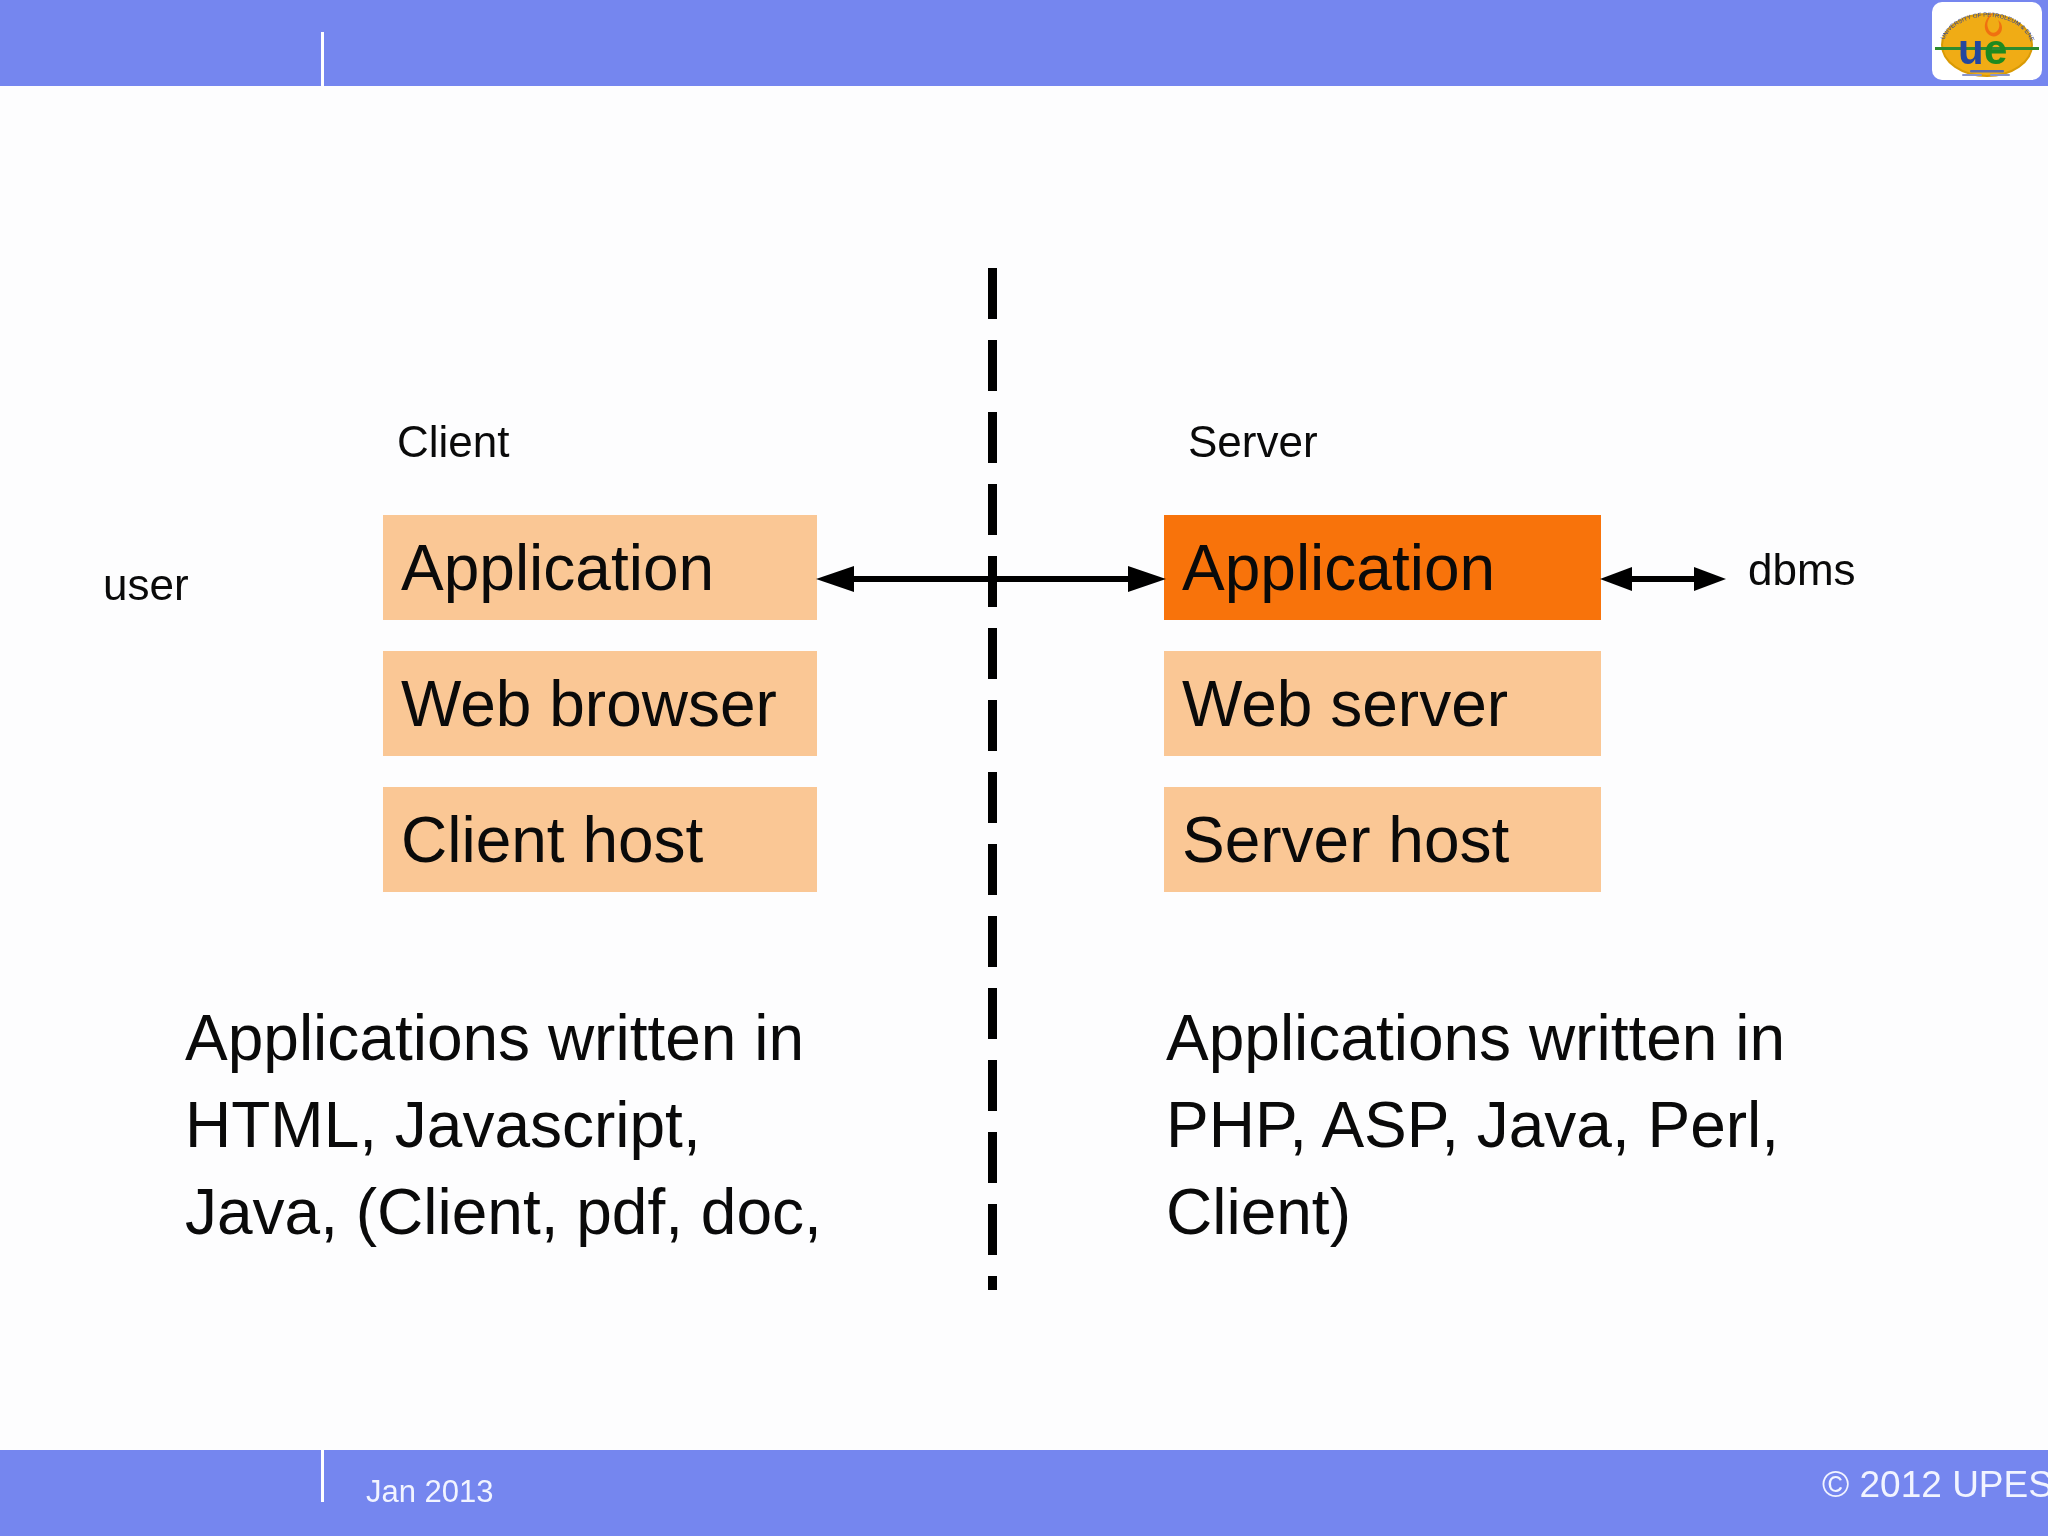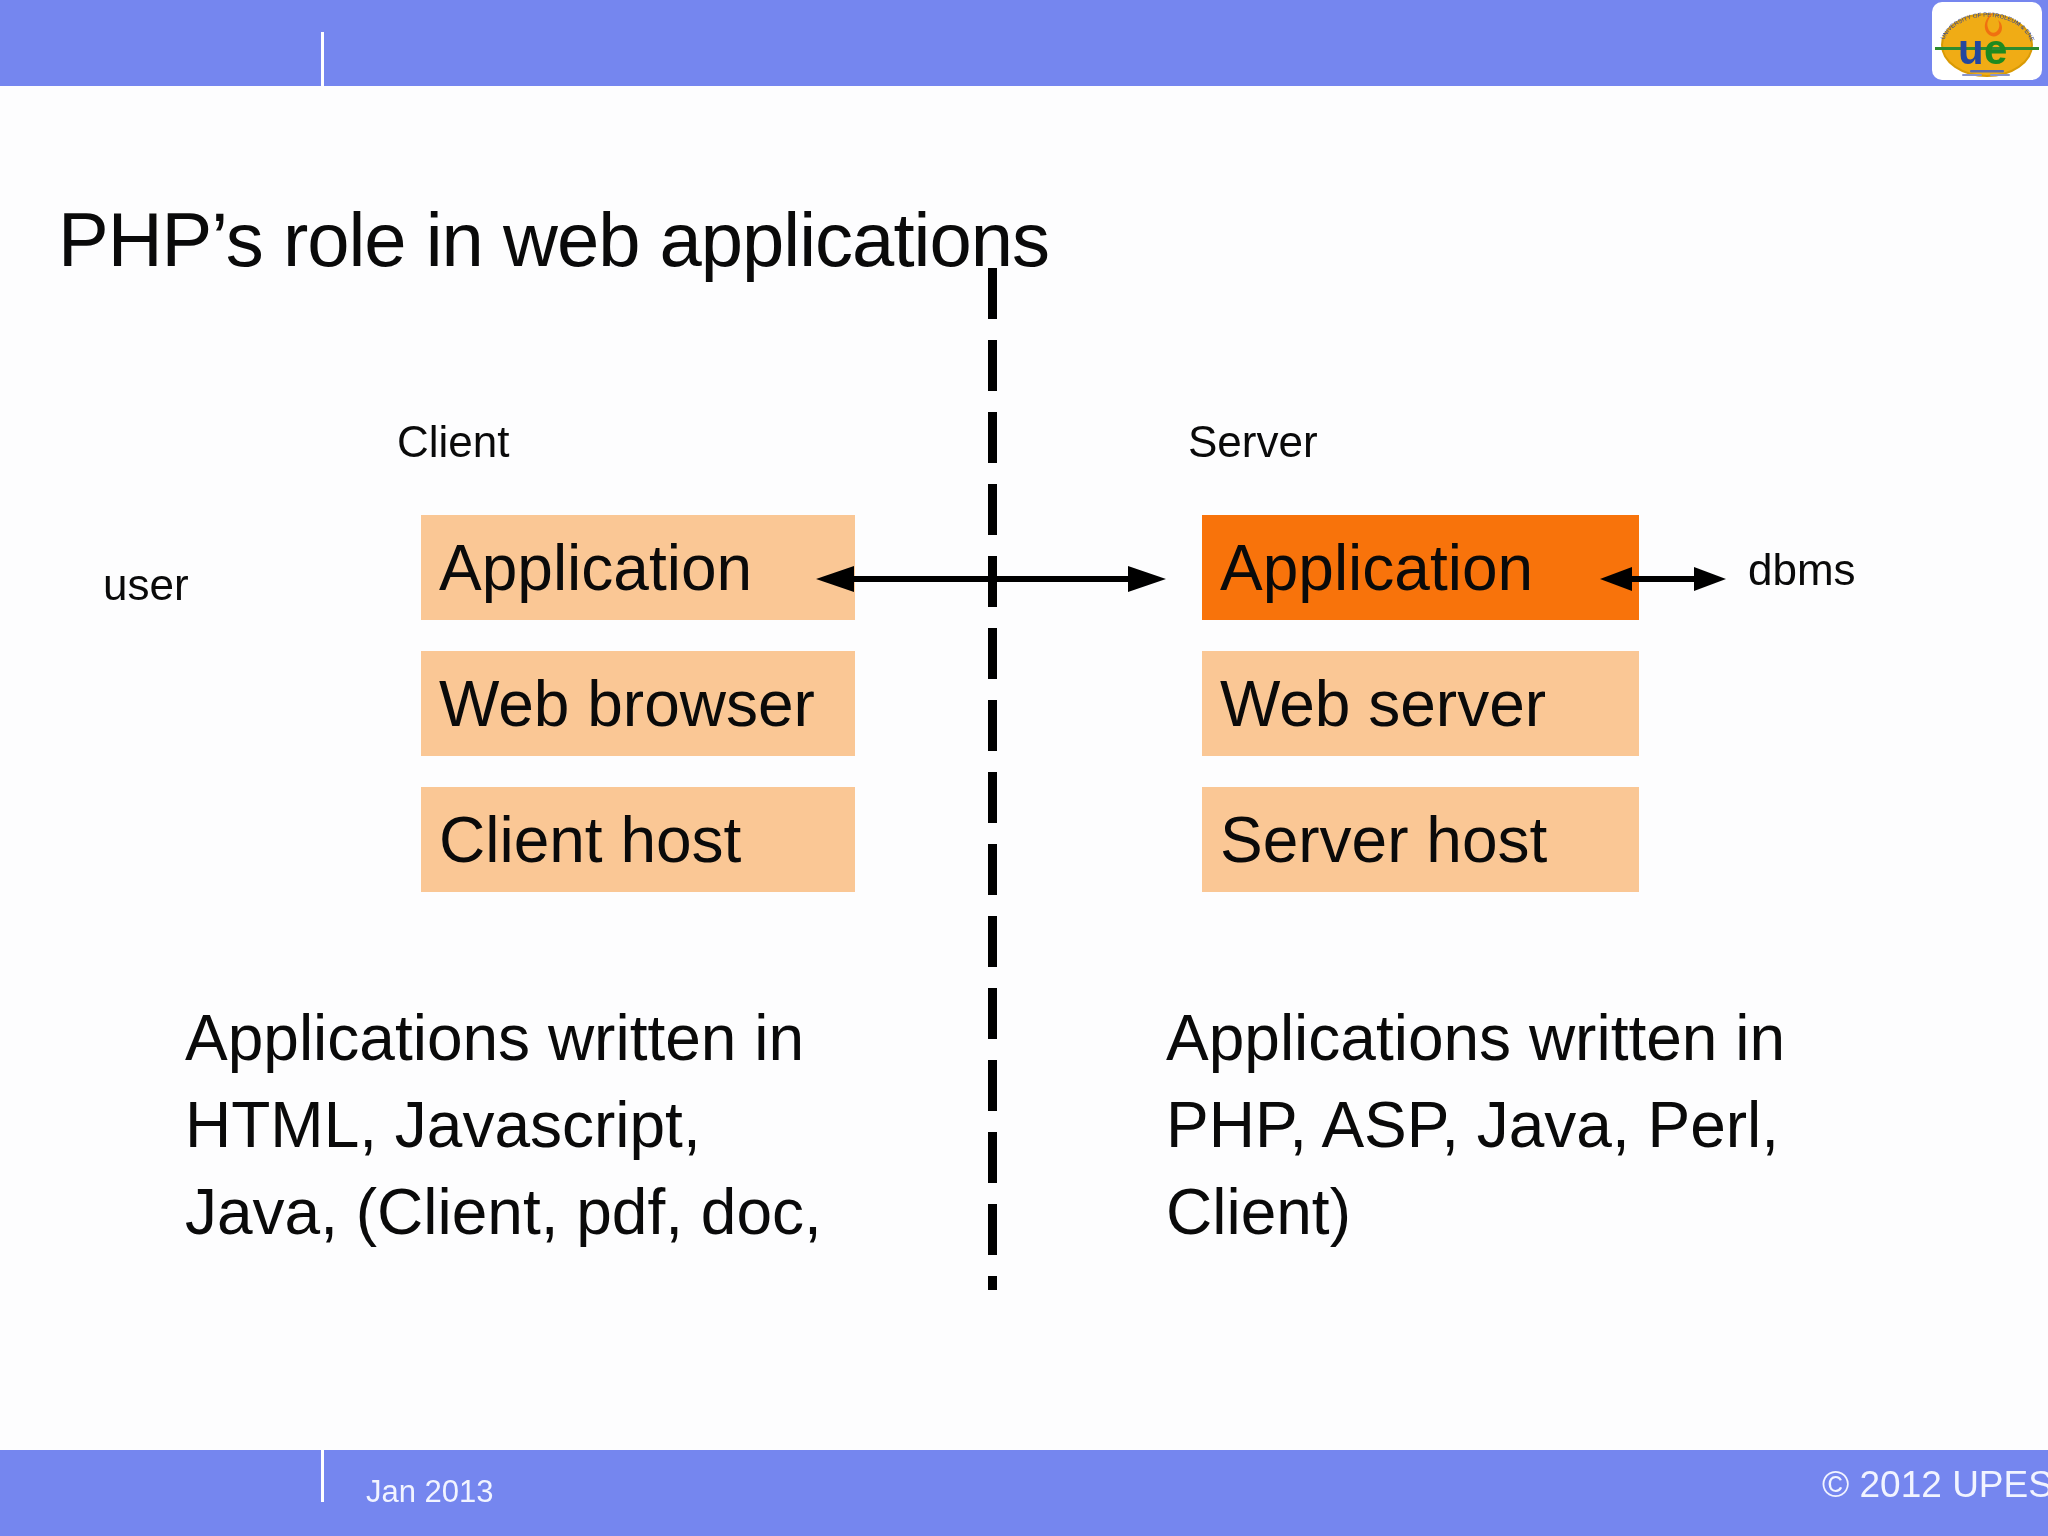--- a/index.html
+++ b/index.html
@@ -24,21 +24,21 @@
   
   .h-label{font-size:44px;line-height:1.0;white-space:nowrap;}
   #client-heading{left:397px;top:420px;}
   #server-heading{left:1188px;top:420px;}
   #user-label{left:103px;top:563px;}
   #dbms-label{left:1748px;top:548px;}
   
   .stack-box{
     height:105px;display:flex;align-items:center;
     padding-left:18px;box-sizing:border-box;
-    font-size:64px;white-space:nowrap;margin-left:38px;
+    font-size:64px;white-space:nowrap;
   }
   .peach{background:#FAC795;}
   .orange{background:#F8730B;}
   .col-client{left:383px;width:434px;}
   .col-server{left:1164px;width:437px;}
   .row-0{top:515px;} .row-1{top:651px;} .row-2{top:787px;}
   
   #divider{
     left:988px;top:268px;width:9px;height:1022px;
     background:repeating-linear-gradient(180deg,#000 0 51px,transparent 51px 72px);
@@ -77,21 +77,20 @@
 
       <text x="26" y="62" font-size="42" font-weight="bold" fill="#23479E" font-family="Liberation Sans, DejaVu Sans, sans-serif">u</text>
       <text x="52" y="62" font-size="42" font-weight="bold" fill="#1F8A1F" font-family="Liberation Sans, DejaVu Sans, sans-serif">e</text>
 
       <rect x="38" y="68" width="34" height="2.5" rx="1" fill="#5a6ab0"></rect>
       <rect x="30" y="72" width="20" height="2" rx="1" fill="#8a94c8"></rect>
       <rect x="58" y="72" width="20" height="2" rx="1" fill="#8a94c8"></rect>
     </svg>
   </div>
 
-  <div class="abs" id="title">PHP’s role in web applications</div>
 
   <div class="abs h-label" id="client-heading">Client</div>
   <div class="abs h-label" id="server-heading">Server</div>
 
   <div class="abs h-label" id="user-label">user</div>
   <div class="abs h-label" id="dbms-label">dbms</div>
 
   <div class="abs" id="divider"></div>
 
   <div class="abs stack-box peach col-client row-0">

